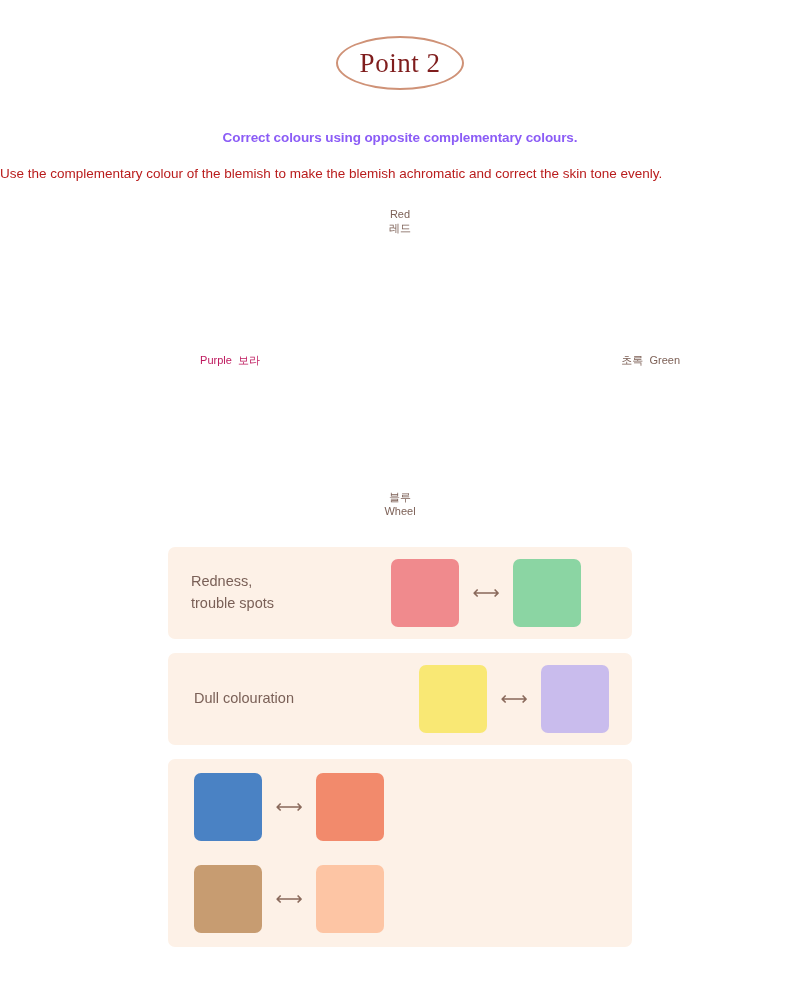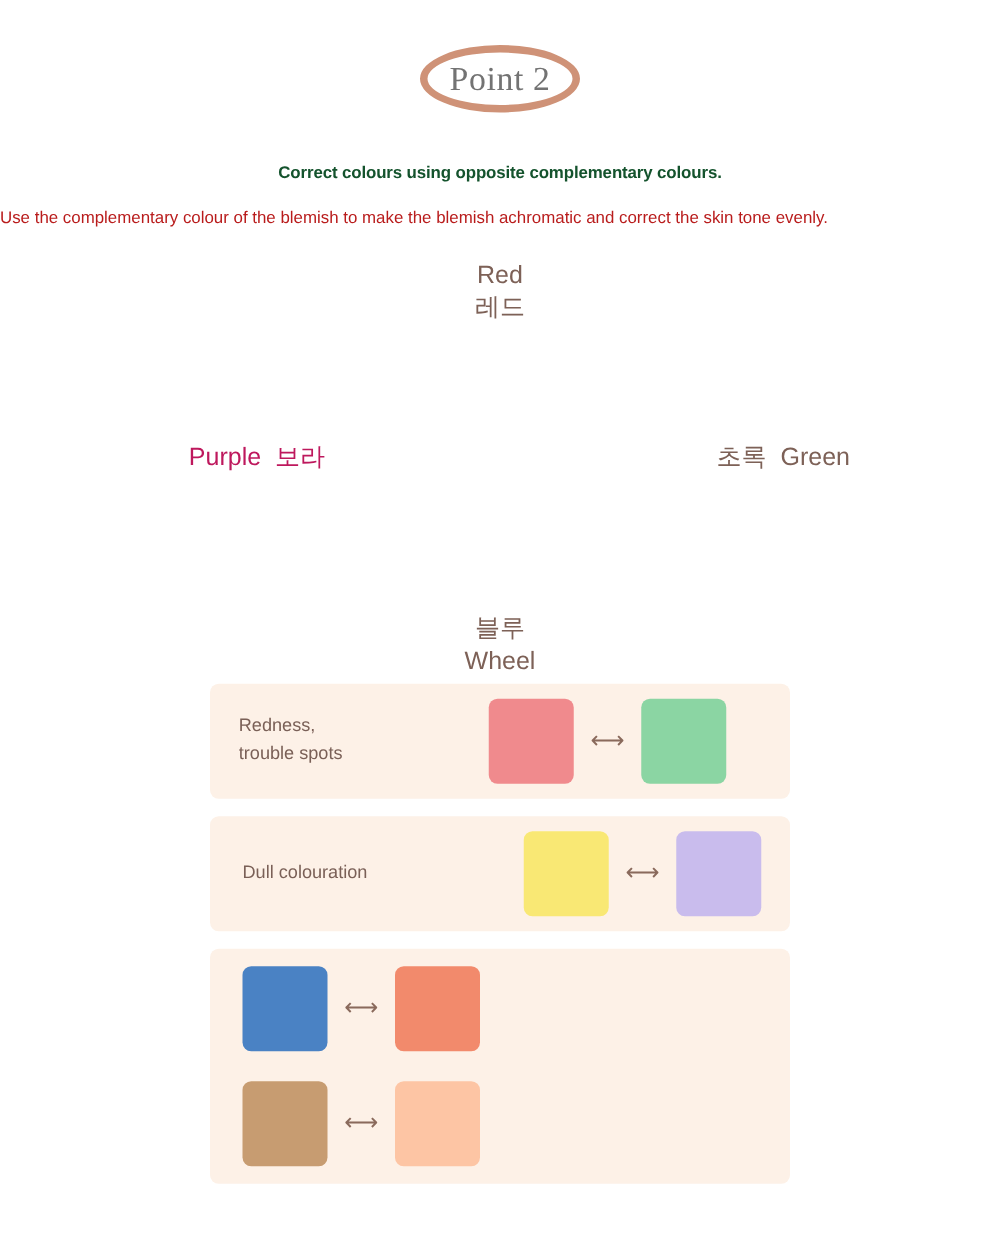--- a/index.html
+++ b/index.html
@@ -13,24 +13,24 @@
   }
 
   
   .point-badge-wrap {
     width: 100%;
     display: flex; justify-content: center;
     margin-top: 36px;
   }
   .point-badge {
     width: 128px; height: 54px;
-    border: 6px solid #ef4444;
+    border: 2px solid #ef4444;
     border-radius: 50%;
     display: flex; align-items: center; justify-content: center;
-    color: #737373;
+    color: #7f1d1d;
     font-family: "Liberation Serif", serif;
     font-size: 27px;
     letter-spacing: .5px;
   }
 
   .headline {
     margin-top: 40px;
     text-align: center;
     color: #cb7b51;
     font-size: 13.5px;
@@ -47,21 +47,21 @@
 
   
   .wheel-block {
     position: relative;
     margin-top: 22px;
     height: 330px;
   }
   .wheel-label {
     position: absolute;
     color: #7d6157;
-    font-size: 20px;
+    font-size: 11px;
     line-height: 1.33;
     text-align: center;
     white-space: pre;
   }
   .wheel-label.top    { left: 0; right: 0; top: 0; }
   .wheel-label.bottom { left: 0; right: 0; top: 283px; }
   .wheel-label.left   { left: 120px; width: 140px; top: 146px; text-align: right; }
   .wheel-label.right  { right: 120px; width: 140px; top: 146px; text-align: right; }
 
   .wheel {
@@ -153,21 +153,21 @@
 </style>
 </head>
 <body>
 
 <div class="point-badge-wrap">
   <div class="point-badge" style="border-color: rgb(207, 146, 119);">
     <span>Point 2</span>
   </div>
 </div>
 
-<div class="headline" style="color: #14532d;">Correct colours using opposite complementary colours.</div>
+<div class="headline" style="color: #8b5cf6;">Correct colours using opposite complementary colours.</div>
 <div class="subcopy">Use the complementary colour of the blemish to make
 the blemish achromatic and correct the skin tone evenly.</div>
 
 <div class="wheel-block">
 
   <div class="wheel-label top" style="color: rgb(125, 97, 87);">Red
 레드</div>
   <div class="wheel-label left" style="color: #be185d;">Purple  보라</div>
   <div class="wheel-label right" style="color: rgb(125, 97, 87);">초록  Green</div>
   <div class="wheel-label bottom" style="color: rgb(125, 97, 87);">블루

